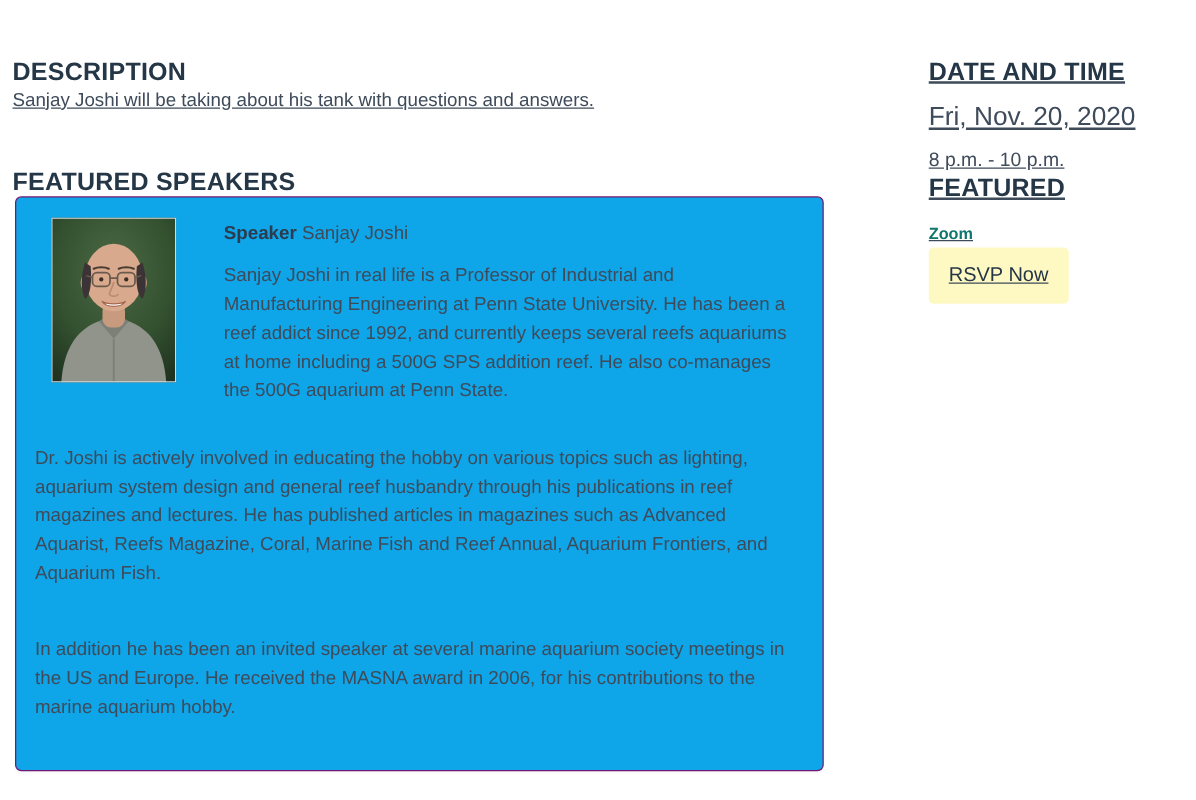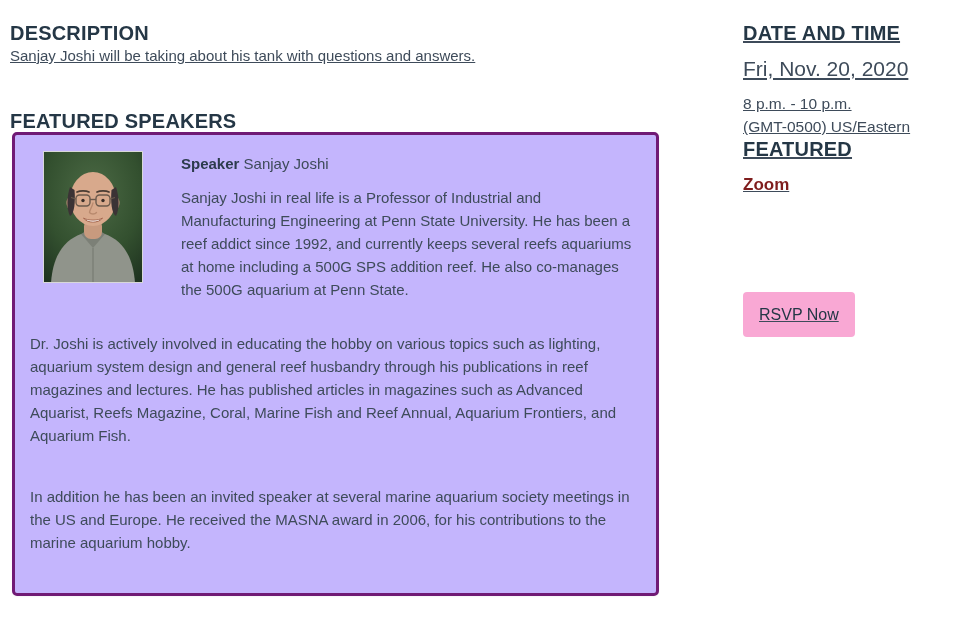--- a/index.html
+++ b/index.html
@@ -13,21 +13,21 @@
     overflow: hidden;
     font-family: "Liberation Sans", sans-serif;
     font-size: 15px;
     line-height: 23px;
     color: #3e4b5a;
     -webkit-font-smoothing: antialiased;
   }
   .page {
     display: flex;
     box-sizing: border-box;
-    padding-top: 22px;
+    padding-top: 47px;
     width: 957px;
   }
   .left-col {
     margin-left: 10px;
     width: 650px;
     flex: 0 0 auto;
   }
   .right-col {
     margin-left: 83px;
     width: 200px;
@@ -43,23 +43,23 @@
     color: #253746;
   }
   .description-heading { margin-bottom: 15px; }
   .description-text { margin: 0 0 43px 0; text-decoration: underline; }
   .featured-heading { margin-bottom: 12px; }
 
   .speaker-card {
     box-sizing: border-box;
     margin-left: 2px;
     width: 647px;
-    border: 3px solid #701a75;
+    border: 1px solid #701a75;
     border-radius: 5px;
-    background: #c4b5fd;
+    background: #0ea5e9;
     box-shadow: 0 1px 2px rgba(0,0,0,0.04);
     padding: 15px 15px 39px 15px;
   }
   .speaker-top {
     display: flex;
     align-items: flex-start;
   }
   .speaker-photo {
     flex: 0 0 auto;
     margin: 1px 0 0 13px;
@@ -79,30 +79,29 @@
   .speaker-bio { margin: 0; }
   .card-para-2 { margin: 31px 0 0 0; width: 612px; }
   .card-para-3 { margin: 38px 0 0 0; width: 612px; }
 
   .date-value { margin: 13px 0 0 0; font-size: 21px; }
   .time-block { margin: 12px 0 0 0; font-size: 15.5px; }
   .location-heading { margin-top: 42px; }
   .location-value {
     margin: 13px 0 0 0;
     font-weight: 700;
-    font-size: 17px;
-    color: #7f1d1d;
+    font-size: 13px;
+    color: #0f766e;
   }
   .rsvp-button {
     display: block;
-    margin-top: 96px;
     min-width: 104px;
     height: 45px;
     padding: 0 16px;
-    background: #f9a8d4;
+    background: #fef9c3;
     color: #253746;
     border: none;
     border-radius: 4px;
     font-family: "Liberation Sans", sans-serif;
     font-size: 16px;
     font-weight: 500;
     cursor: pointer;
   }
 </style>
 </head>
@@ -182,21 +181,20 @@
   </main>
 
   <aside class="right-col">
 
     <h2 class="section-heading">DATE AND TIME</h2>
 
     <p class="date-value">Fri, Nov. 20, 2020</p>
 
     <p class="time-block">
       <span>8 p.m. - 10 p.m.</span><br>
-      <span>(GMT-0500) US/Eastern</span>
     </p>
 
     <h2 class="section-heading location-heading">FEATURED</h2>
 
     <p class="location-value">Zoom</p>
 
     <button class="rsvp-button">RSVP Now</button>
 
   </aside>
 

